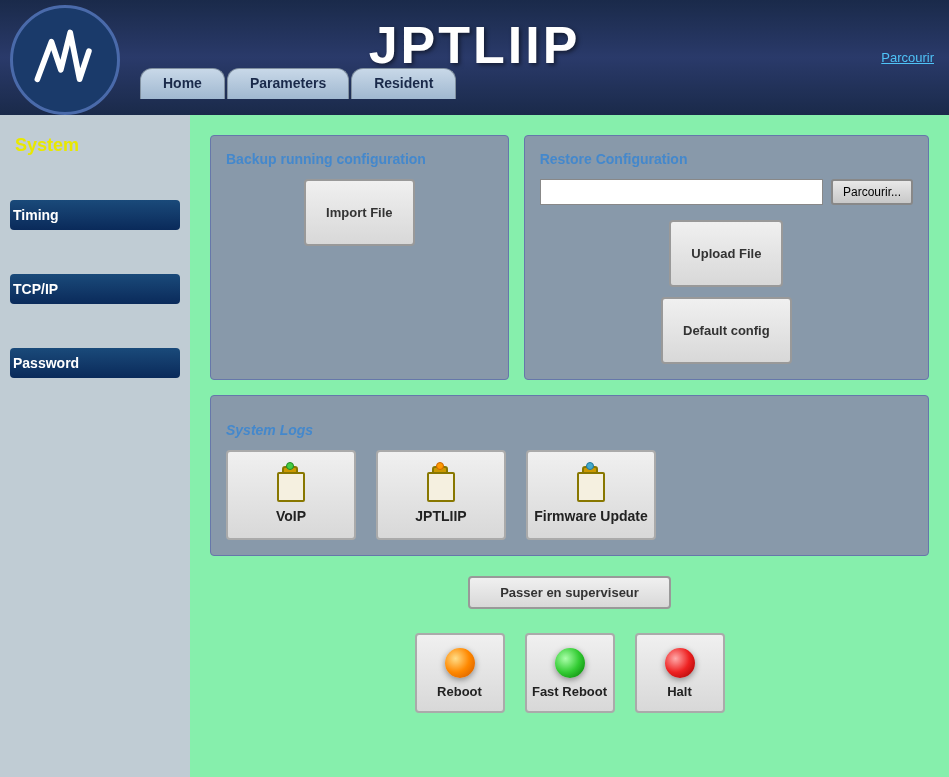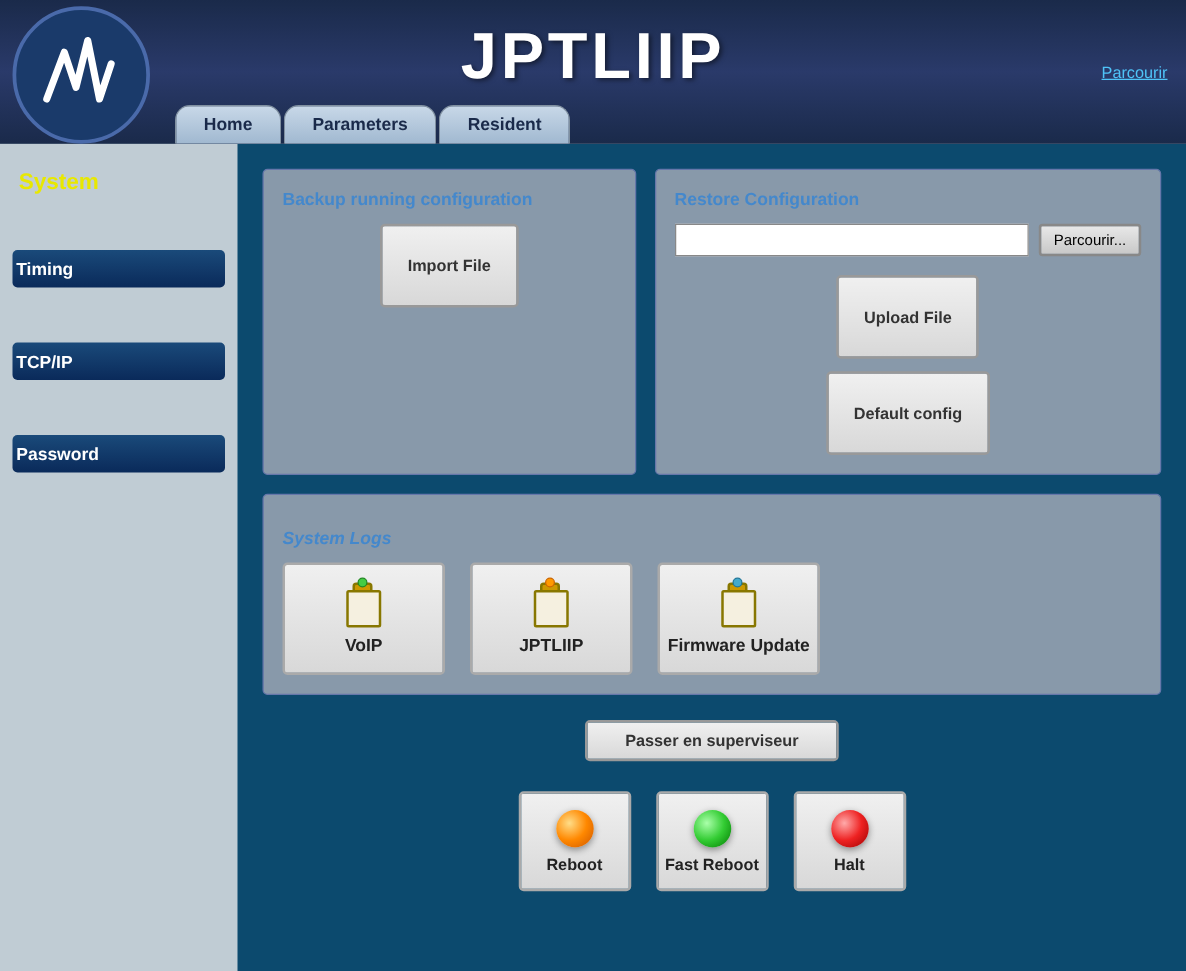--- a/index.html
+++ b/index.html
@@ -58,21 +58,21 @@
       top: 50px;
       right: 15px;
       color: #4fc3f7;
       font-size: 13px;
       text-decoration: underline;
       cursor: pointer;
     }
 
     .nav-tabs {
       position: absolute;
-      bottom: 0;
+      bottom: 16px;
       left: 140px;
       display: flex;
       gap: 2px;
       align-items: flex-end;
     }
 
     .nav-tab {
       background: linear-gradient(to bottom, #c8d8e8, #a0b8d0);
       border-radius: 12px 12px 0 0;
       padding: 6px 22px 8px;
@@ -81,21 +81,21 @@
       color: #1a2a4a;
       cursor: pointer;
       border: 1px solid #8090a0;
       border-bottom: none;
     }
 
     
     .main-container {
       display: flex;
       height: calc(777px - 115px);
-      background: #0c4a6e;
+      background: #86efac;
     }
 
     
     .sidebar {
       width: 190px;
       padding: 20px 10px;
       background: #c0ccd4;
     }
 
     .sidebar-title {

